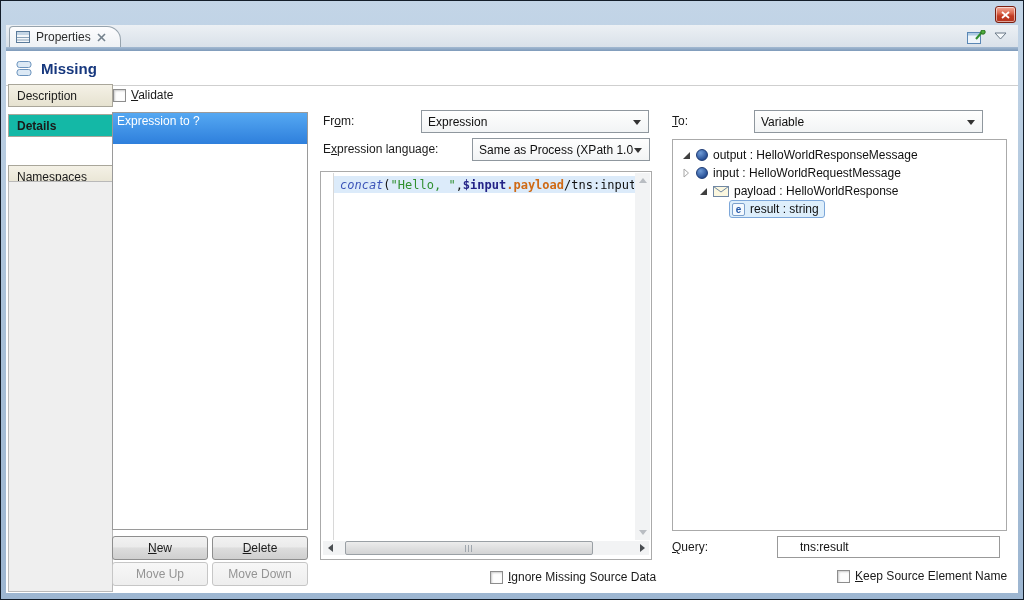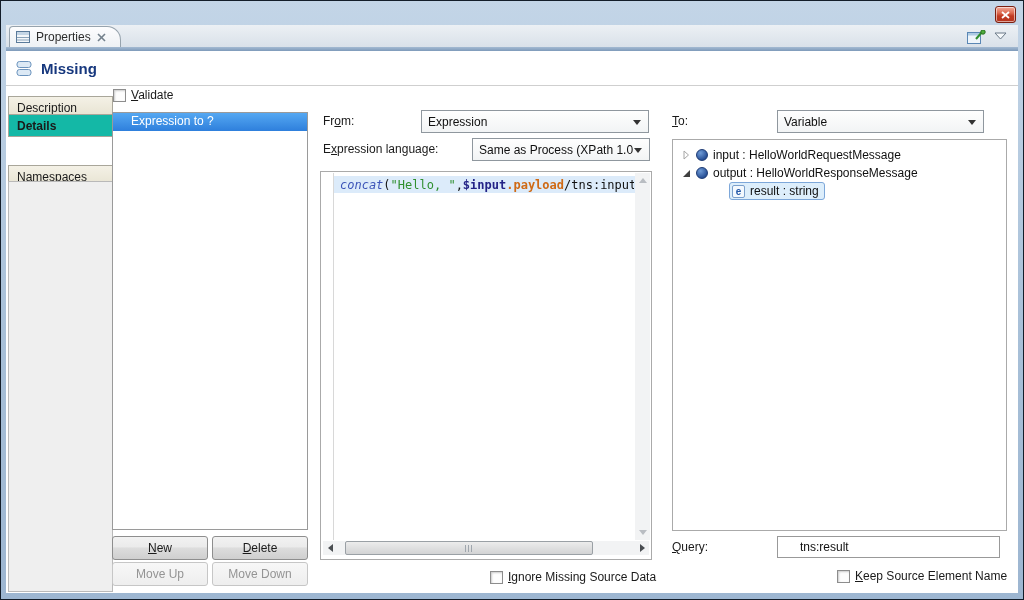--- a/index.html
+++ b/index.html
@@ -46,21 +46,21 @@
   .mn { text-decoration:underline; }
   .flabel { position:absolute; font-size:12px; color:#1a1a1a; white-space:nowrap; }
 
   .combo { position:absolute; height:23px; border:1px solid #8f979e;
     background:linear-gradient(180deg,#fefefe 0%,#f2f4f5 100%);
     display:flex; align-items:center; padding:0 20px 0 6px; font-size:12px; color:#101010; }
   .combo svg { position:absolute; right:7px; top:9px; }
 
   .listbox { position:absolute; left:112px; top:112px; width:196px; height:418px;
     background:#fff; border:1px solid #9a9a9a; }
-  .list-item { height:18px; font-size:12px; color:#fff; padding:1px 18px;
+  .list-item { height:31px; font-size:12px; color:#fff; padding:1px 4px;
     background:linear-gradient(180deg,#55a8f2 0%,#2e7fdc 100%); }
 
   .btn { position:absolute; width:96px; height:24px; border:1px solid #8e8e8e; border-radius:3px;
     background:linear-gradient(180deg,#f2f2f2 0%,#ebebeb 45%,#dddddd 50%,#cfcfcf 100%);
     font-size:12px; color:#1a1a1a; display:flex; align-items:center; justify-content:center; }
   .btn.disabled { border-color:#c6c6c6; color:#949494;
     background:linear-gradient(180deg,#f7f7f7 0%,#eeeeee 100%); }
 
   
   .code-panel { position:absolute; left:320px; top:171px; width:332px; height:389px;
@@ -145,21 +145,21 @@
   <div class="blueband"></div>
 
   <div class="header-area">
     <svg width="17" height="17" viewBox="0 0 17 17">
       <rect x="1" y="1.5" width="14" height="6" rx="2.5" fill="#dce9f5" stroke="#6b93bd"></rect>
       <rect x="1" y="9.5" width="14" height="6" rx="2.5" fill="#dce9f5" stroke="#6b93bd"></rect>
     </svg>
     <span class="title">Missing</span>
   </div>
 
-  <div class="side-tab" style="top:84px;margin-top:12px;">
+  <div class="side-tab" style="top:84px;">
     <span>Description</span>
   </div>
   <div class="side-tab selected" style="top:114px;">
     <span>Details</span>
   </div>
   <div class="side-tab" style="top:138px;margin-top:28px;">
     <span>Join Behavior</span>
   </div>
   <div class="side-tab" style="top:158px;margin-top:7px;">
     <span>Namespaces</span>
@@ -228,45 +228,57 @@
             <polygon points="0,0 0,8 5,4" fill="#4a4e52"></polygon>
           </svg>
         </span>
     </div>
   </div>
 
   <span class="checkbox" style="left:490px; top:571px;"></span>
   <span class="cb-label" style="left:508px; top:570px;"><span class="mn">I</span><span>gnore Missing Source Data</span></span>
 
   <span class="flabel" style="left:672px; top:114px;"><span class="mn">T</span><span>o:</span></span>
-  <div class="combo" style="left:777px; top:110px; width:207px;align-items:center;">
+  <div class="combo" style="left:754px; top:110px; width:229px;align-items:center;">
     <span>Variable</span>
     <svg width="8" height="5" viewBox="0 0 8 5">
       <polygon points="0,0 8,0 4,5" fill="#333"></polygon>
     </svg>
   </div>
 
   <div class="tree-panel">
+    <div class="tree-row" style="padding-left:8px;">
+      <span class="tw">
+        <svg width="9" height="9" viewBox="0 0 9 9">
+            <polygon points="8,1 8,8 1,8" fill="#404040"></polygon>
+          </svg>
+        </span>
+      <span class="var-icon"></span>
+      <span>output : HelloWorldResponseMessage</span>
+    </div>
     <div class="tree-row" style="padding-left:8px;">
       <span class="tw">
         <svg width="6" height="10" viewBox="0 0 6 10">
             <polygon points="1,1 5.5,5 1,9" fill="#ffffff" stroke="#a6a6a6"></polygon>
           </svg>
         </span>
       <span class="var-icon"></span>
       <span>input : HelloWorldRequestMessage</span>
     </div>
-    <div class="tree-row" style="padding-left:8px;">
+    <div class="tree-row" style="padding-left:25px;">
       <span class="tw">
         <svg width="9" height="9" viewBox="0 0 9 9">
             <polygon points="8,1 8,8 1,8" fill="#404040"></polygon>
           </svg>
         </span>
-      <span class="var-icon"></span>
-      <span>output : HelloWorldResponseMessage</span>
+      <svg width="16" height="11" viewBox="0 0 16 11" style="flex:none;">
+        <rect x="0.5" y="0.5" width="15" height="10" fill="#fbf7df" stroke="#7188a3"></rect>
+        <polyline points="0.5,0.5 8,6 15.5,0.5" fill="none" stroke="#7188a3"></polyline>
+      </svg>
+      <span>payload : HelloWorldResponse</span>
     </div>
     <div class="tree-row" style="padding-left:56px;">
       <span class="tree-sel">
         <span class="e-icon">e</span>
         <span>result : string</span>
       </span>
     </div>
   </div>
 
   <span class="flabel" style="left:672px; top:540px;"><span class="mn">Q</span><span>uery:</span></span>

